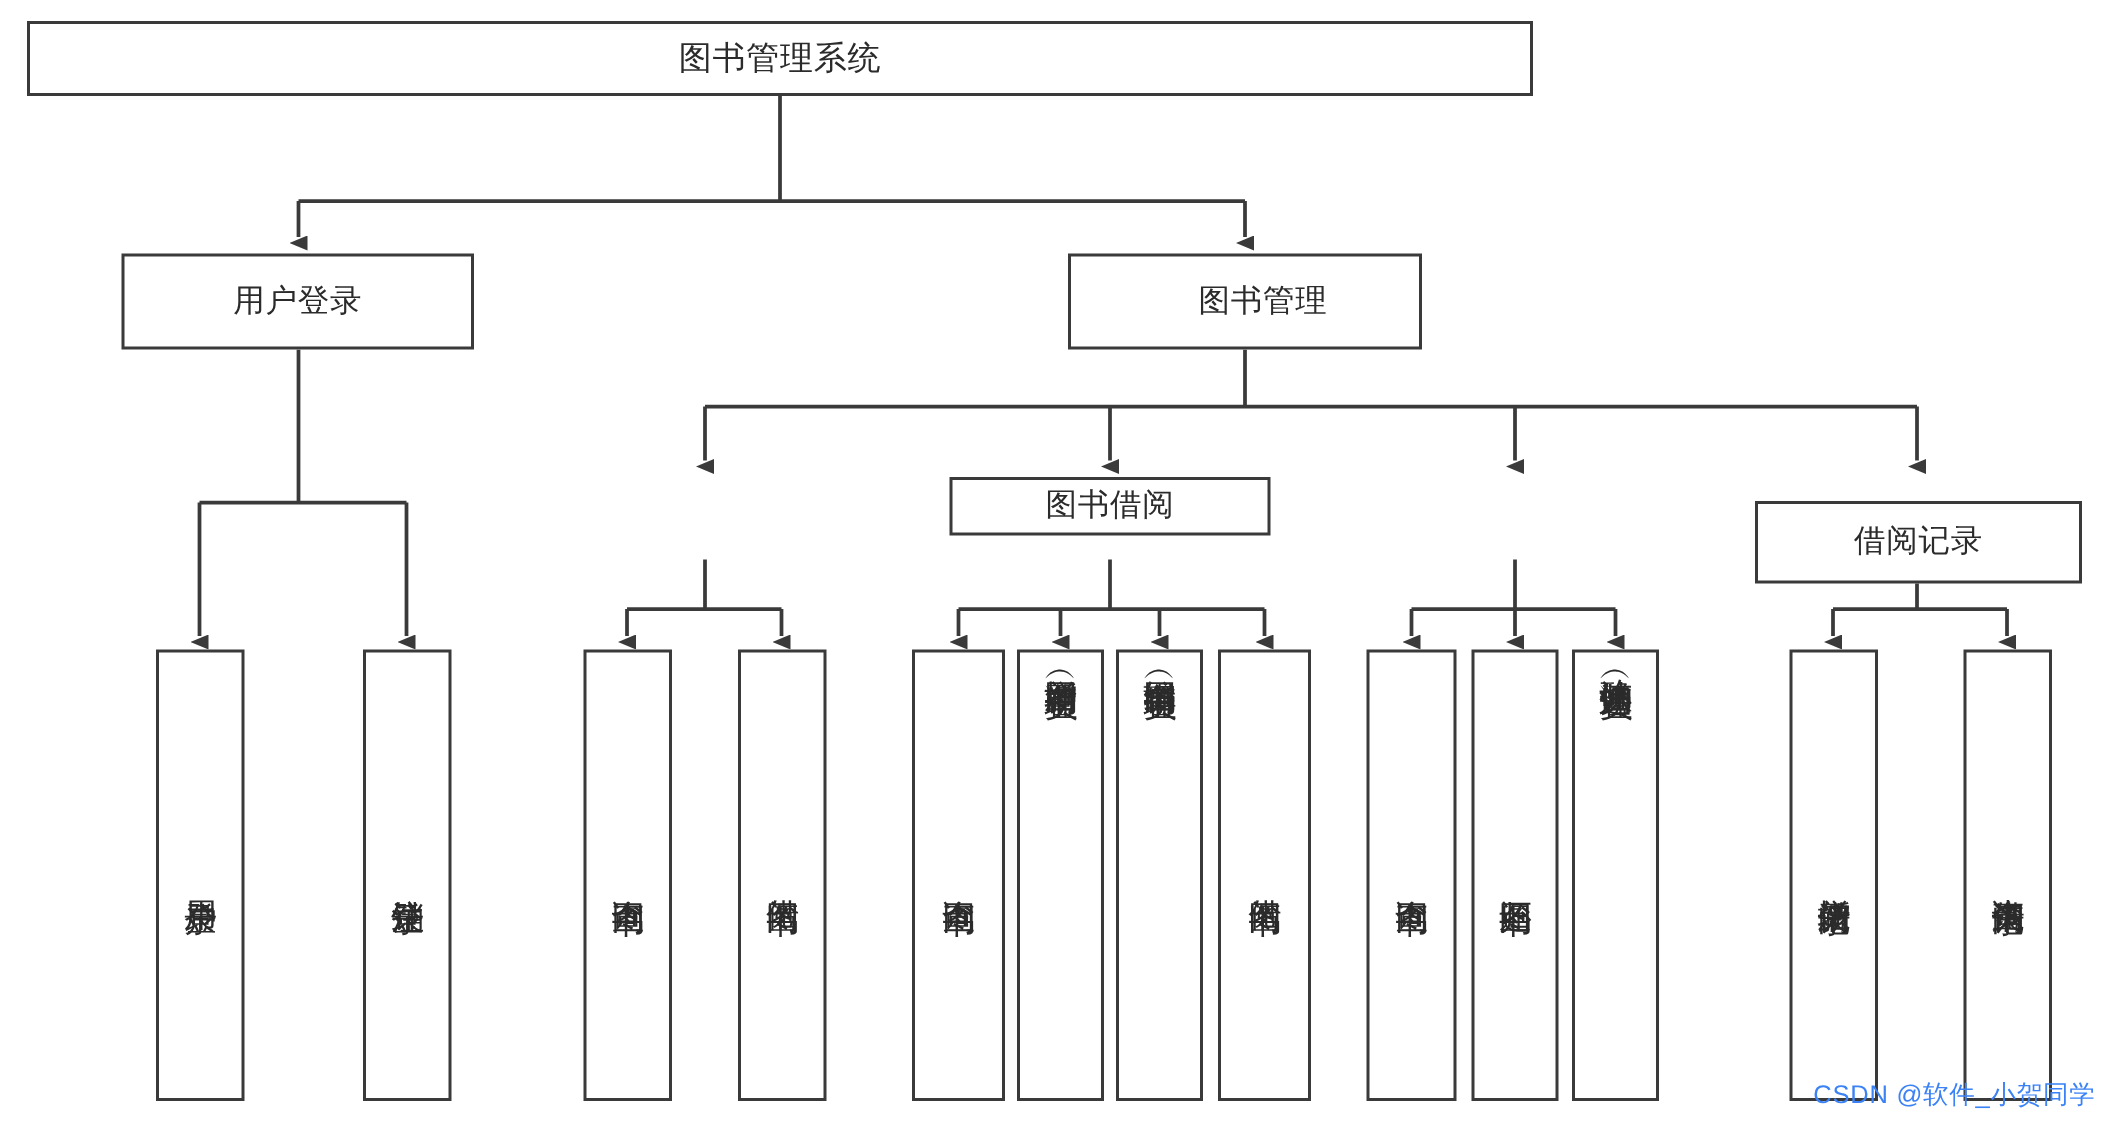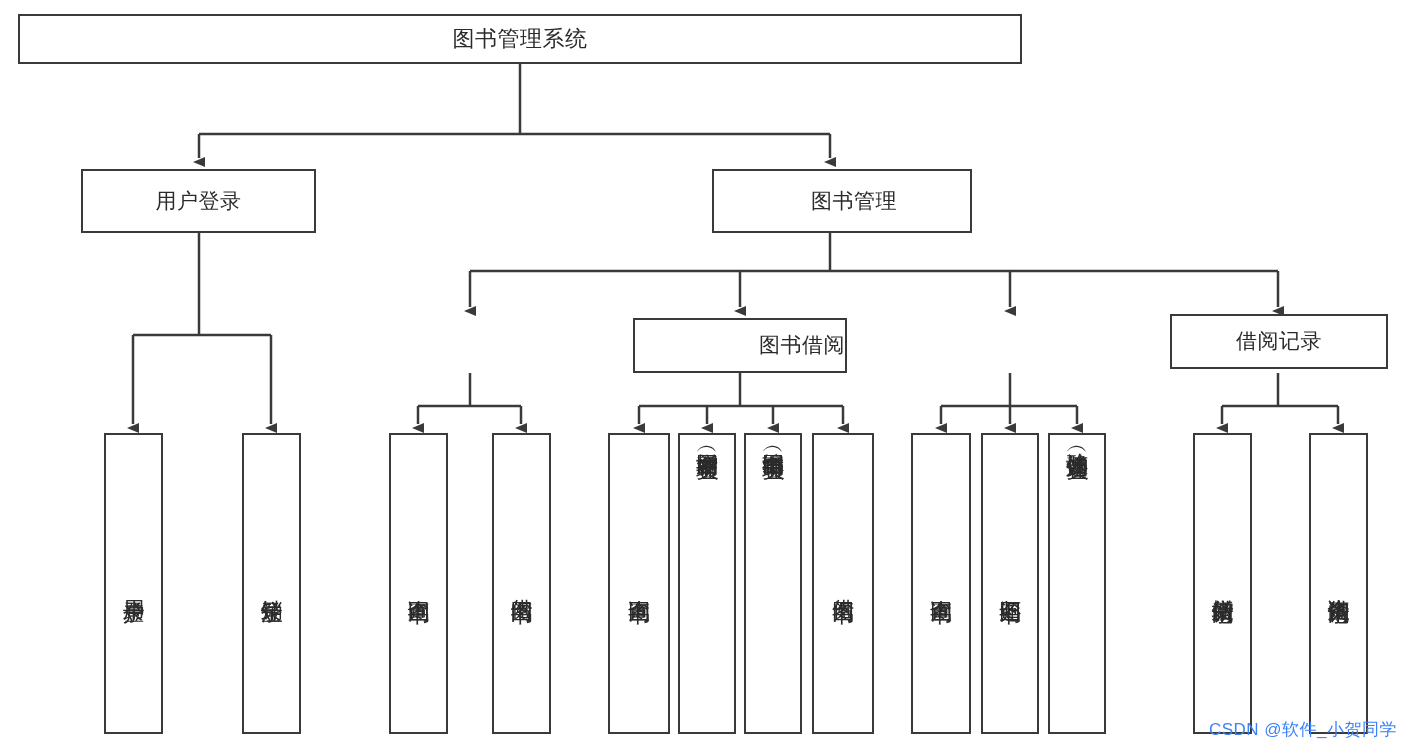--- a/index.html
+++ b/index.html
@@ -124,28 +124,28 @@
     </g>
   </svg>
 
   <div class="node root" style="left:18px; top:14px; width:1004px; height:50px;">
     <span class="label">图书管理系统</span>
   </div>
 
   <div class="node" style="left:81px; top:169px; width:235px; height:64px;">
     <span class="label">用户登录</span>
   </div>
-  <div class="node" style="left:712px; top:169px; width:260px; height:64px;padding-left:24px;">
+  <div class="node" style="left:712px; top:169px; width:236px; height:64px;padding-left:24px;">
     <span class="label">图书管理</span>
   </div>
 
-  <div class="node" style="left:633px; top:318px; width:214px; height:55px;justify-content:flex-end;">
+  <div class="node" style="left:633px; top:318px; width:214px; height:39px;">
     <span class="label">图书借阅</span>
   </div>
-  <div class="node" style="left:1170px; top:314px; width:218px; height:55px;">
+  <div class="node" style="left:1170px; top:334px; width:218px; height:55px;">
     <span class="label">借阅记录</span>
   </div>
 
   <div class="node leaf center" style="left:104px; top:433px; width:59px; height:301px;">
     <span class="label">用户登录</span>
   </div>
   <div class="node leaf center" style="left:242px; top:433px; width:59px; height:301px;">
     <span class="label">注销登录</span>
   </div>
 

